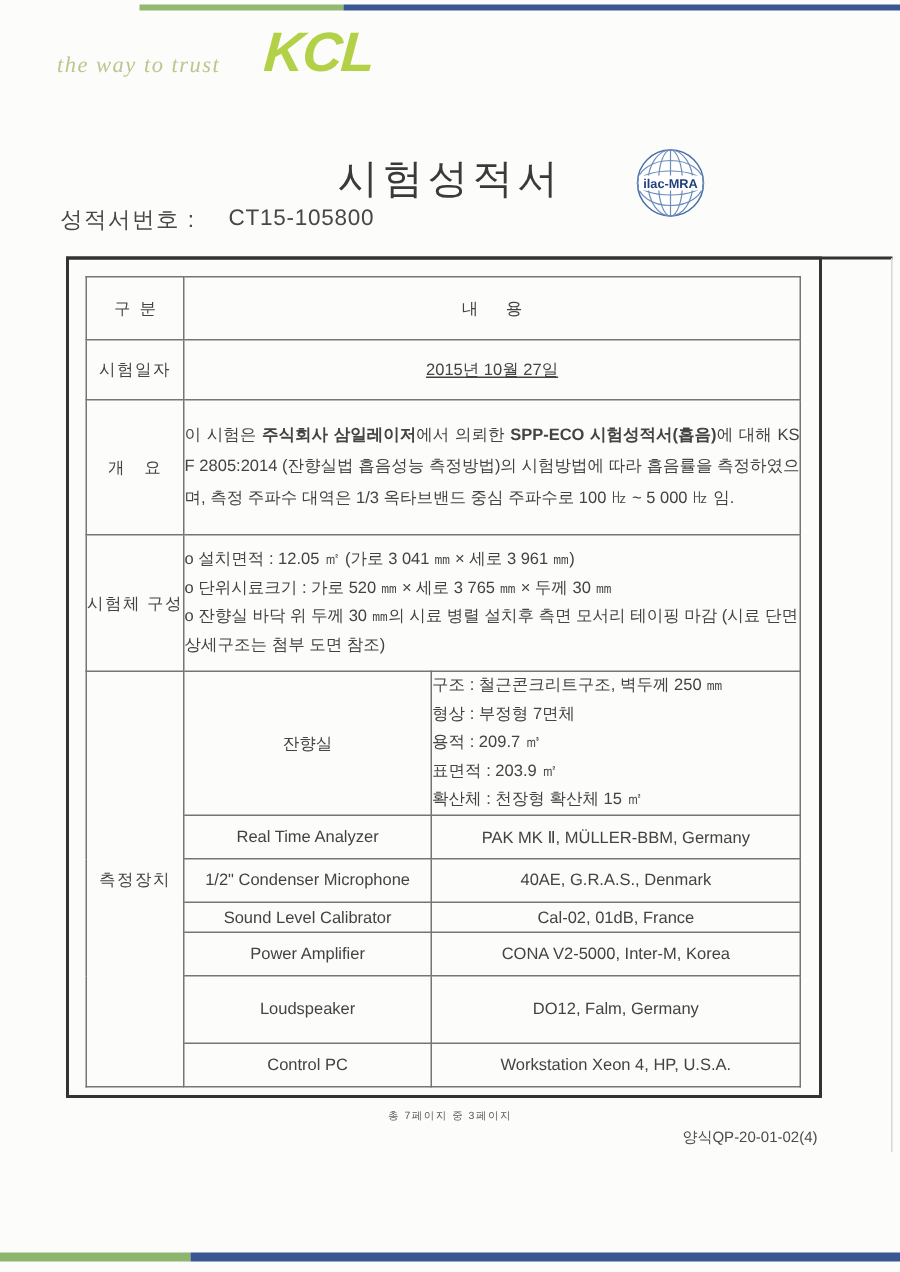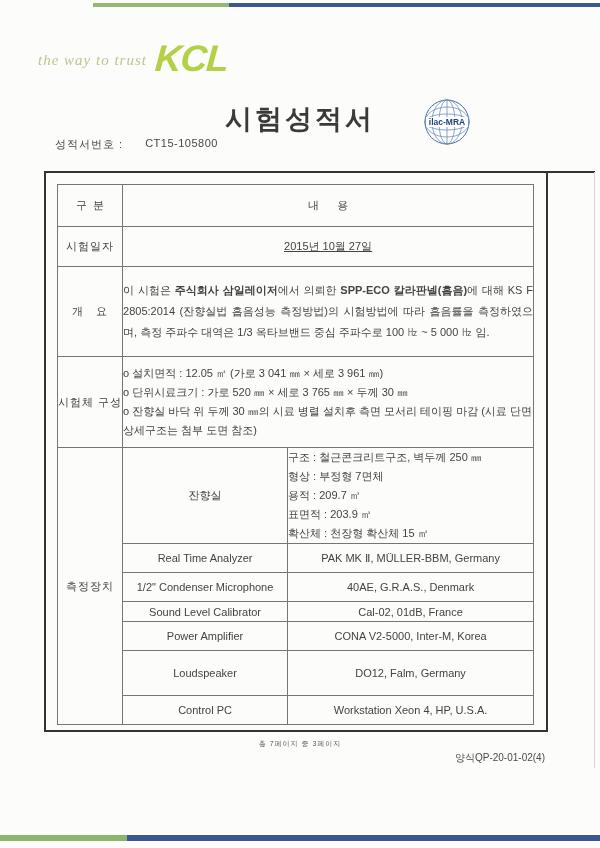--- a/index.html
+++ b/index.html
@@ -10,31 +10,31 @@
     color:#3f3f3f;
   }
   
   .top-bar{position:absolute;top:3px;left:93px;right:0;height:4px;display:flex;}
   .bottom-bar{position:absolute;top:835px;left:0;width:600px;height:6px;display:flex;}
   .bar-green{width:136px;background:#93b871;}
   .bar-blue{flex:1;background:#3b5793;}
   .bottom-bar .bar-green{width:127px;background:#8cb56d;}
 
   
-  .brand{position:absolute;top:40px;left:38px;display:flex;align-items:center;}
+  .brand{position:absolute;top:16px;left:38px;display:flex;align-items:flex-end;gap:21px;}
   .tagline{font-family:"Liberation Serif","DejaVu Serif",serif;font-style:italic;
     font-size:15px;color:#b9c88e;letter-spacing:1px;margin-top:4px;}
   .kcl{font-size:37px;font-weight:bold;font-style:italic;color:#b2d147;
     letter-spacing:-1px;margin-left:8px;line-height:1;transform:skewX(-4deg);}
 
   
   .doc-title{position:absolute;top:101px;left:0;width:600px;text-align:center;
-    font-size:27px;font-weight:bold;color:#3a3a3a;letter-spacing:3px;}
-  .report-no{position:absolute;top:137px;left:40px;font-size:11px;color:#474747;
-    display:flex;letter-spacing:1px;margin-left:15px;}
+    font-size:27px;font-weight:normal;color:#3a3a3a;letter-spacing:3px;}
+  .report-no{position:absolute;top:137px;left:40px;font-size:15px;color:#474747;
+    display:flex;letter-spacing:1px;}
   .report-no .val{margin-left:22px;letter-spacing:0.5px;text-align:right;}
 
   
   .cert-logos{position:absolute;top:99px;left:424px;display:flex;align-items:center;}
   .cert-logos svg{display:block;}
   .kolas-wrap{margin-left:2px;}
 
   
   .sep-line{position:absolute;top:171px;left:44px;width:551px;height:2px;background:#333;}
   .edge-artifact{position:absolute;top:172px;left:594px;width:1px;height:596px;background:#d6d6d2;}
@@ -106,21 +106,21 @@
       <td class="hdr">구  분</td>
       <td class="hdr" colspan="2">내      용</td>
     </tr>
     <tr style="height:40px">
       <td class="lbl">시험일자</td>
       <td class="center" colspan="2">2015년 10월 27일</td>
     </tr>
     <tr style="height:90px">
       <td class="lbl">개   요</td>
       <td class="para" colspan="2">
-        <span>이 시험은 </span><span class="b">주식회사 삼일레이저</span><span>에서 의뢰한 </span><span class="b">SPP-ECO 칼라판넬(흡음)</span><span>에 대해 KS F 2805:2014 (잔향실법 흡음성능 측정방법)의 시험방법에 따라 흡음률을 측정하였으며, 측정 주파수 대역은 1/3 옥타브밴드 중심 주파수로 100 ㎐ ~ 5 000 ㎐ 임.</span>
+        <span>이 시험은 </span><span class="b">주식회사 삼일레이저</span><span>에서 의뢰한 </span><span class="b">SPP-ECO 시험성적서(흡음)</span><span>에 대해 KS F 2805:2014 (잔향실법 흡음성능 측정방법)의 시험방법에 따라 흡음률을 측정하였으며, 측정 주파수 대역은 1/3 옥타브밴드 중심 주파수로 100 ㎐ ~ 5 000 ㎐ 임.</span>
       </td>
     </tr>
     <tr style="height:91px">
       <td class="lbl">시험체 구성</td>
       <td class="content" colspan="2">
         <div>o 설치면적 : 12.05 ㎡ (가로 3 041 ㎜ × 세로 3 961 ㎜)</div>
         <div>o 단위시료크기 : 가로 520 ㎜ × 세로 3 765 ㎜ × 두께 30 ㎜</div>
         <div>o 잔향실 바닥 위 두께 30 ㎜의 시료 병렬 설치후 측면 모서리 테이핑 마감 (시료 단면 상세구조는 첨부 도면 참조)</div>
       </td>
     </tr>

